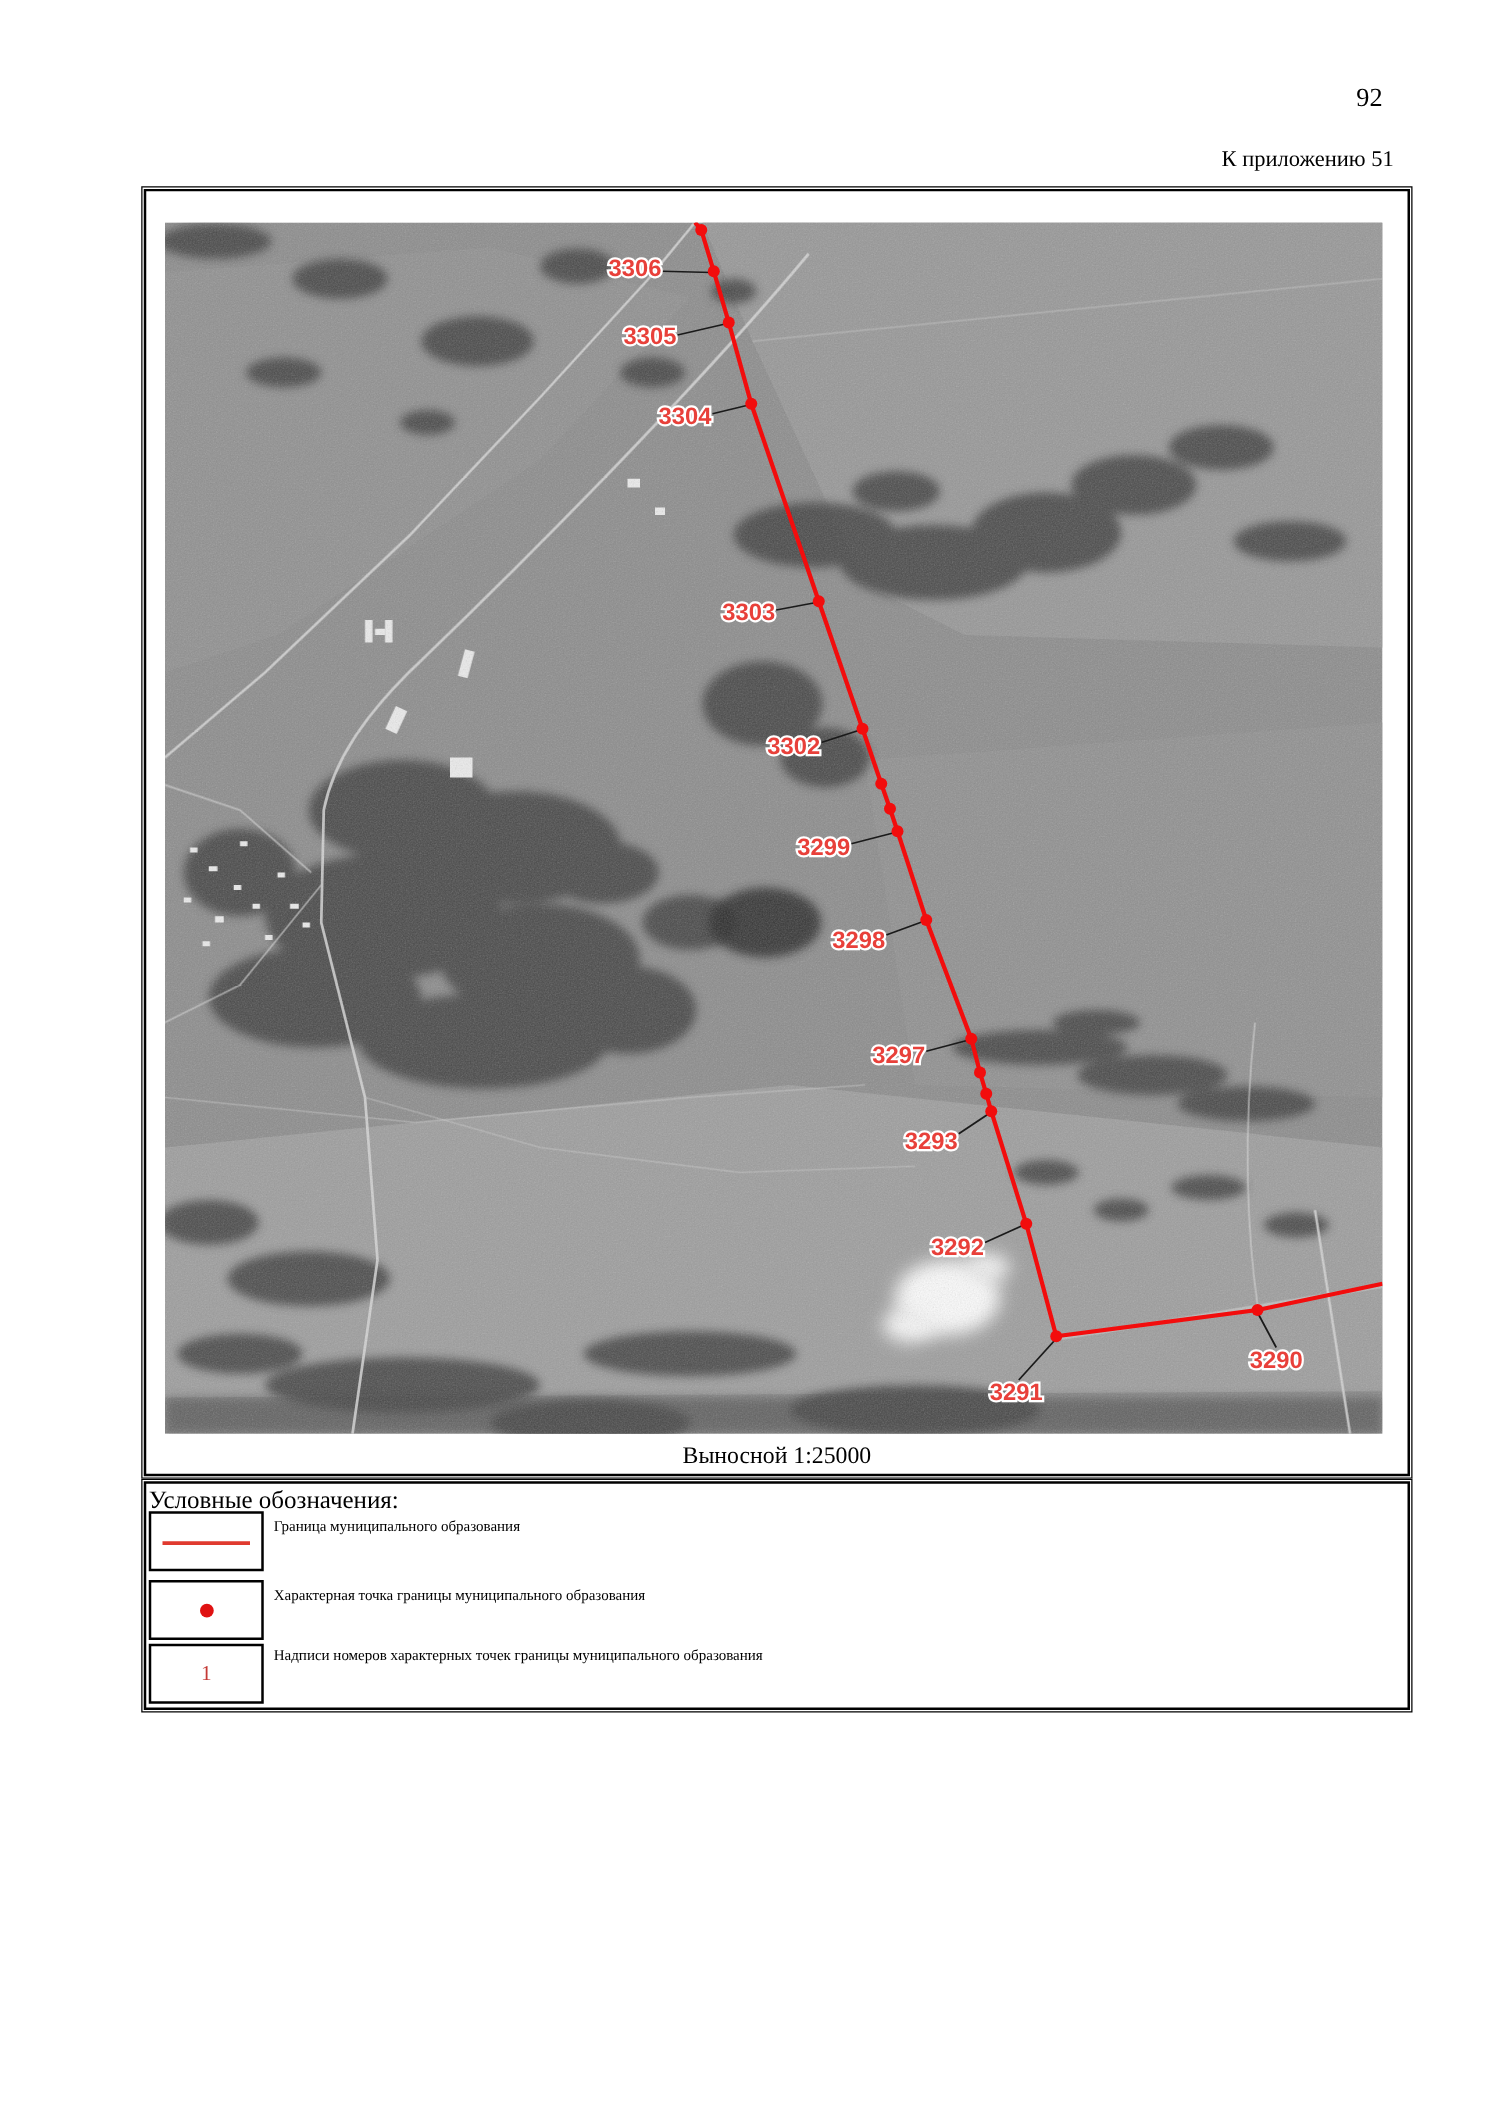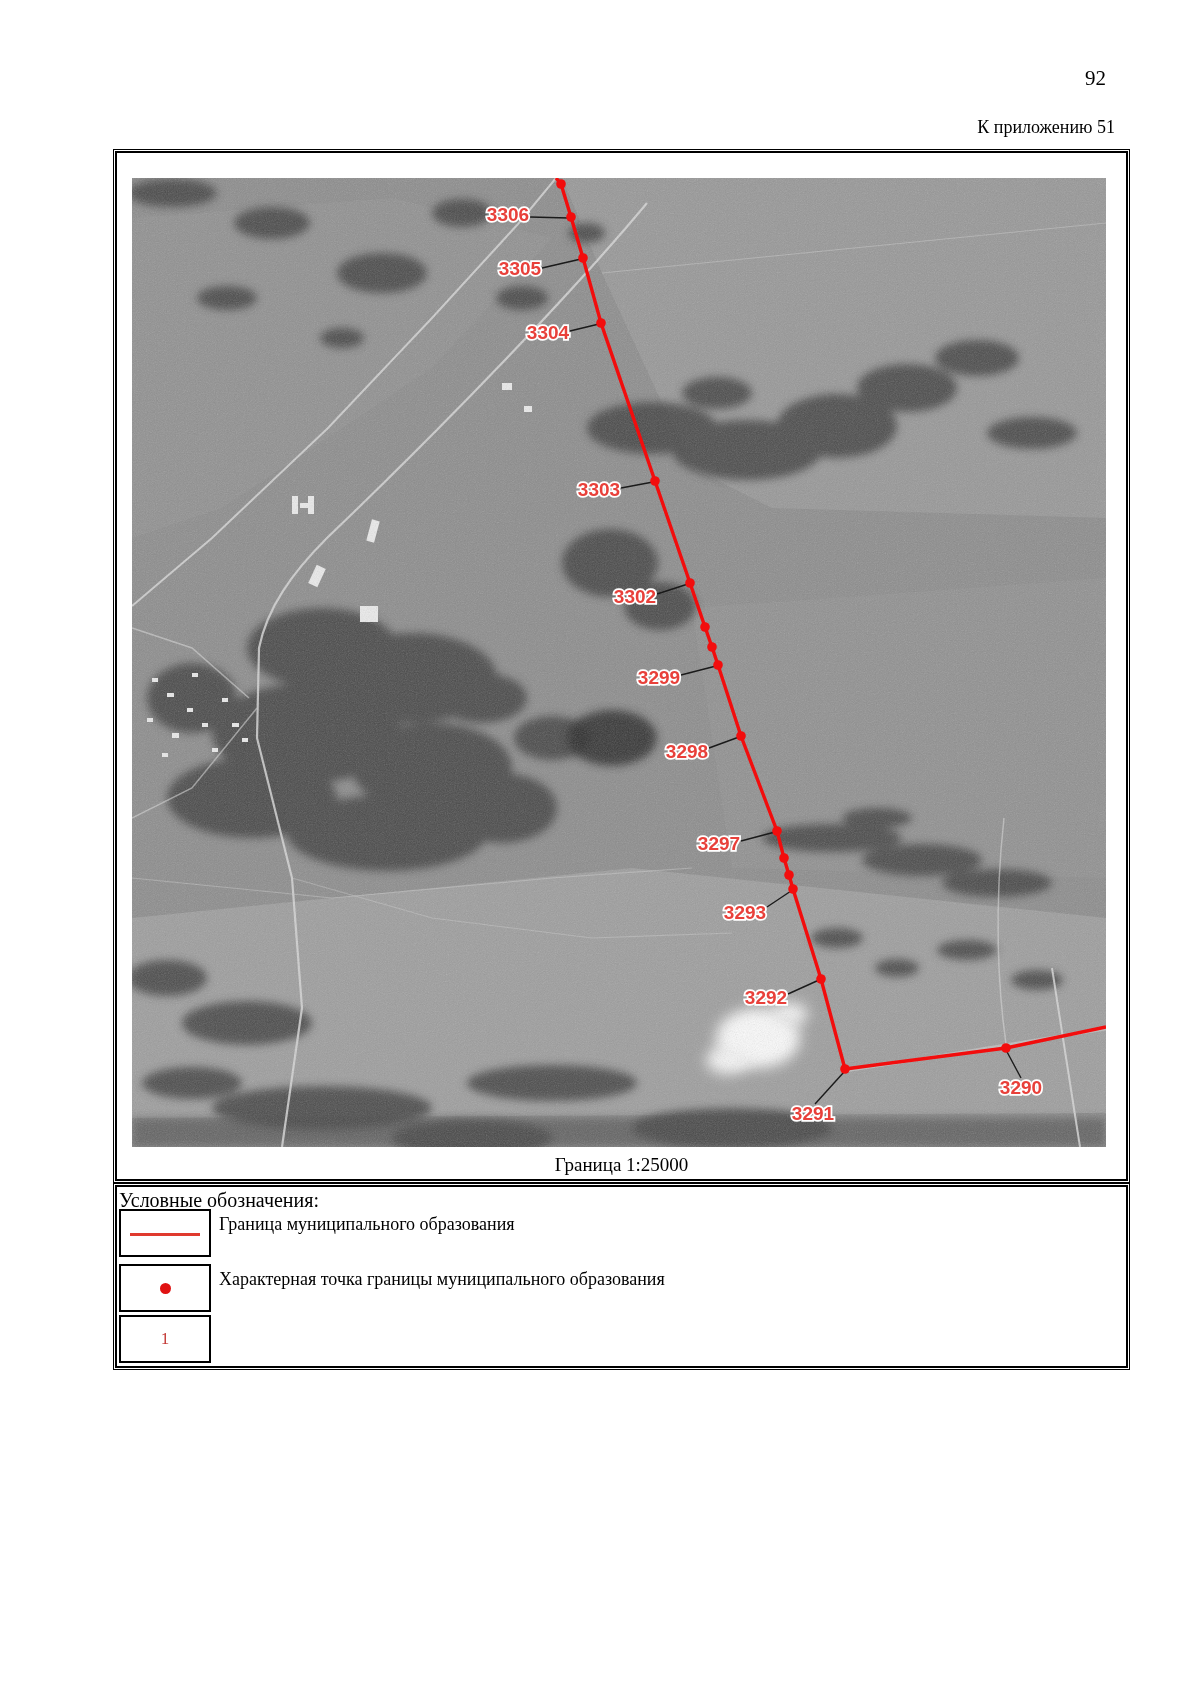--- a/index.html
+++ b/index.html
@@ -14,21 +14,21 @@
   .mapwrap{position:absolute;left:18px;top:28px;width:974px;height:833px;}
   .scale{position:absolute;top:1004px;left:0;width:100%;text-align:center;font-size:19px;}
   .legendbox{left:113px;top:1183px;width:1017px;height:187px;}
   .legend-header{position:absolute;left:5px;top:5px;font-size:20px;}
   .symbox{position:absolute;left:5px;width:92px;height:48px;border:2.5px solid #000;box-sizing:border-box;}
   .symbox .sline{position:absolute;left:9px;right:9px;top:22px;height:2.5px;background:#e03a2f;}
   .symbox .sdot{position:absolute;left:50%;top:50%;width:11px;height:11px;margin:-5.5px 0 0 -5.5px;
                 border-radius:50%;background:#e01212;}
   .symbox .snum{position:absolute;left:0;top:50%;width:100%;margin-top:-10px;text-align:center;
                 color:#c43a36;font-size:17px;line-height:20px;}
-  .legend-label{position:absolute;left:105px;font-size:18px;white-space:nowrap;font-family:Liberation Serif, serif;}
+  .legend-label{position:absolute;left:105px;font-size:12px;white-space:nowrap;font-family:Liberation Serif, serif;}
   .ll-0{top:30px;} .ll-1{top:85px;} .ll-2{top:133px;}
   .sb-0{top:25px;} .sb-1{top:80px;} .sb-2{top:131px;}
 </style>
 </head>
 <body>
 
 <div class="page">
 
   <div class="pageno">92</div>
   <div class="appendix">К приложению 51</div>
@@ -192,34 +192,35 @@
               <text x="587" y="667" fill="#e8403a" stroke="#ffffff" stroke-width="3.5" paint-order="stroke" text-anchor="middle" dominant-baseline="middle" font-family="&quot;Liberation Sans&quot;, sans-serif" font-size="19" font-weight="bold">3297</text>
               <text x="613" y="736" fill="#e8403a" stroke="#ffffff" stroke-width="3.5" paint-order="stroke" text-anchor="middle" dominant-baseline="middle" font-family="&quot;Liberation Sans&quot;, sans-serif" font-size="19" font-weight="bold">3293</text>
               <text x="634" y="821" fill="#e8403a" stroke="#ffffff" stroke-width="3.5" paint-order="stroke" text-anchor="middle" dominant-baseline="middle" font-family="&quot;Liberation Sans&quot;, sans-serif" font-size="19" font-weight="bold">3292</text>
               <text x="681" y="937" fill="#e8403a" stroke="#ffffff" stroke-width="3.5" paint-order="stroke" text-anchor="middle" dominant-baseline="middle" font-family="&quot;Liberation Sans&quot;, sans-serif" font-size="19" font-weight="bold">3291</text>
               <text x="889" y="911" fill="#e8403a" stroke="#ffffff" stroke-width="3.5" paint-order="stroke" text-anchor="middle" dominant-baseline="middle" font-family="&quot;Liberation Sans&quot;, sans-serif" font-size="19" font-weight="bold">3290</text>
             </g>
         </g>
       </svg>
     </div>
 
-    <div class="scale">Граница 1:25000</div>
+    <div class="scale">Выносной 1:25000</div>
   </div>
 
   <div class="dbl legendbox">
     <div class="legend-header">Условные обозначения:</div>
 
     <div class="symbox sb-0">
       <div class="sline"></div>
     </div>
     <div class="legend-label ll-0">Граница муниципального образования</div>
 
     <div class="symbox sb-1">
       <div class="sdot"></div>
     </div>
     <div class="legend-label ll-1">Характерная точка границы муниципального образования</div>
 
     <div class="symbox sb-2">
       <div class="snum">1</div>
     </div>
+    <div class="legend-label ll-2">Надписи номеров характерных точек границы муниципального образования</div>
   </div>
 
 </div>
 
 </body></html>

